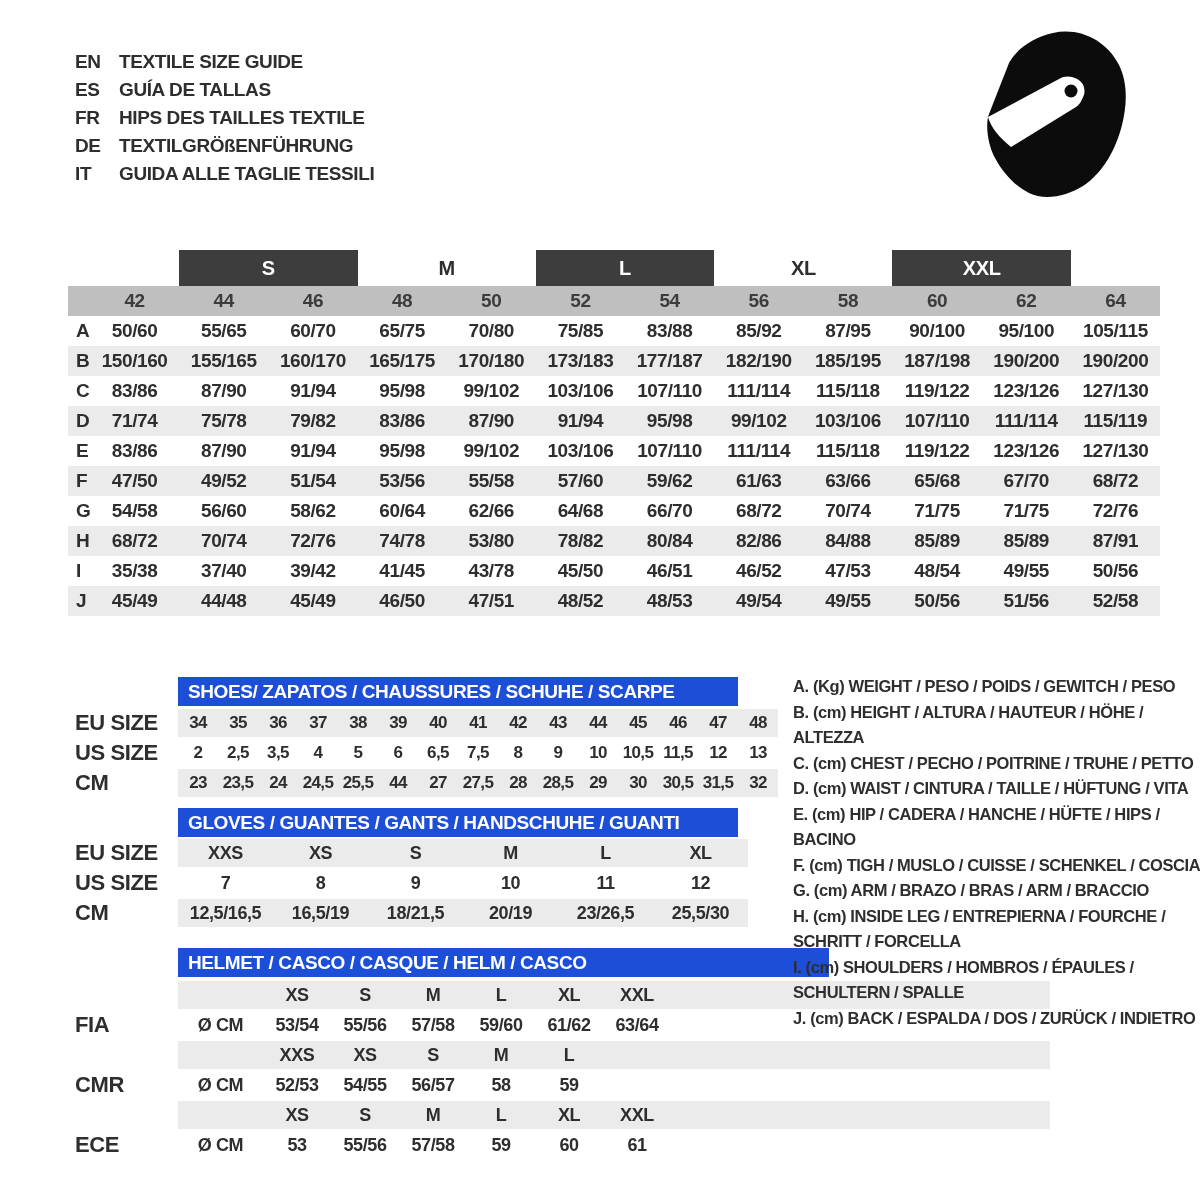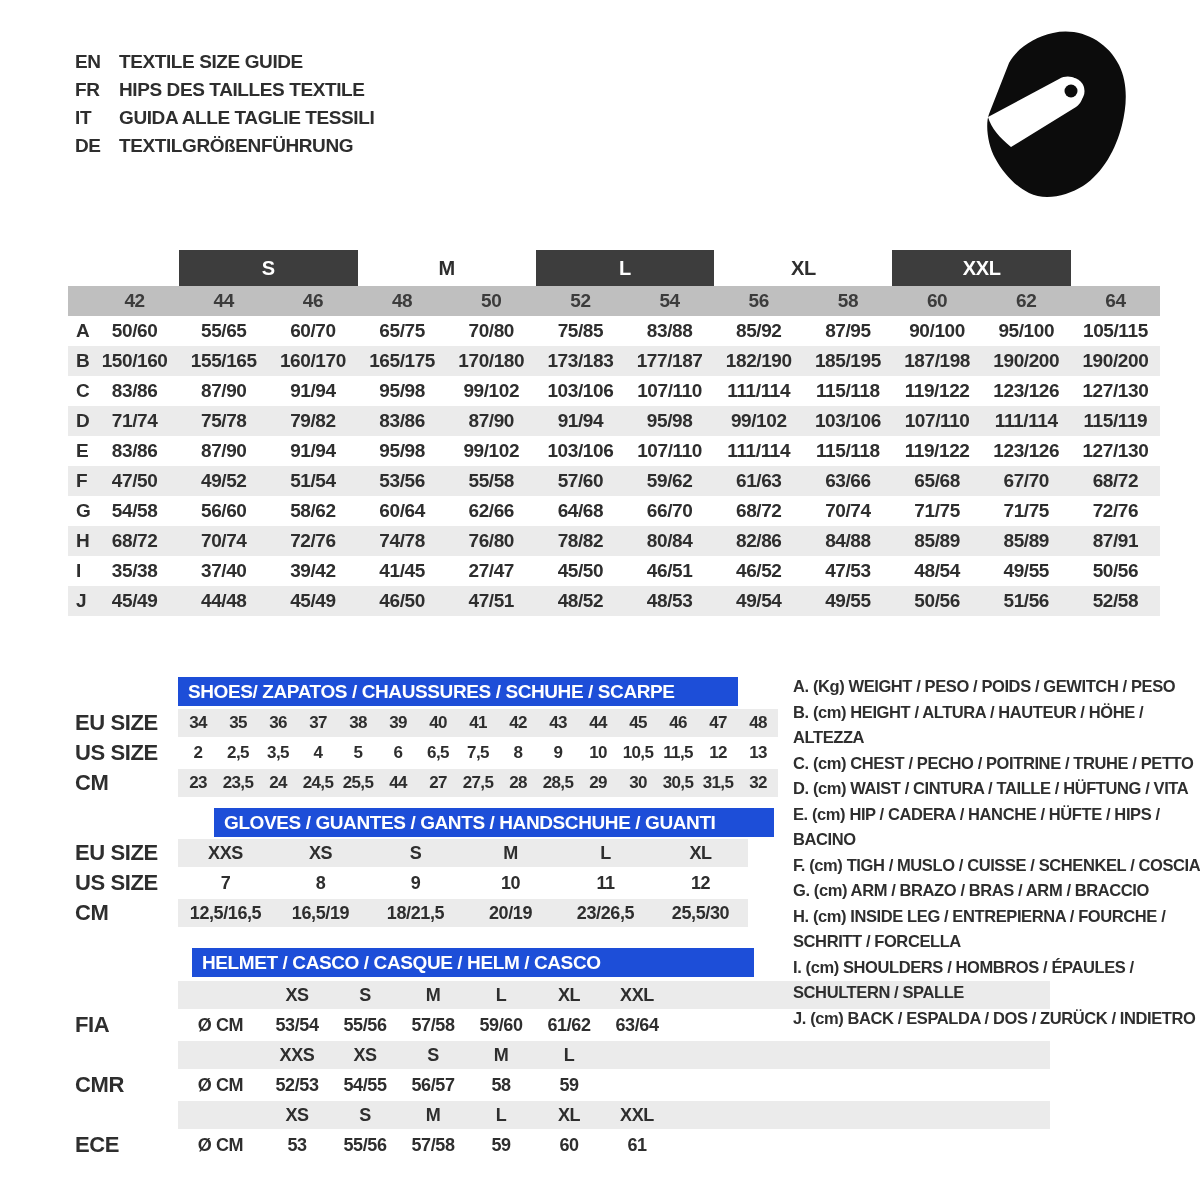--- a/index.html
+++ b/index.html
@@ -25,22 +25,22 @@
   .mrows{position:absolute;left:68px;top:316px;width:1092px;}
   .mrow{display:grid;grid-template-columns:22px repeat(12,1fr);height:30px;}
   .stripe{background:#ebebeb;}
   .cell{display:flex;align-items:center;justify-content:center;font-size:19px;white-space:nowrap;}
   .letter{justify-content:flex-start;padding-left:8px;}
 
   
   .sec-title{position:absolute;height:29px;background:#1d4ed8;color:#fff;display:flex;
     align-items:center;padding-left:10px;font-size:19px;box-sizing:border-box;}
   #shoes-title{left:178px;top:677px;width:560px;}
-  #gloves-title{left:178px;top:808px;width:560px;margin-left:36px;}
-  #helmet-title{left:192px;top:948px;width:562px;}
+  #gloves-title{left:178px;top:808px;width:560px;}
+  #helmet-title{left:178px;top:948px;width:651px;}
   .rows-block{position:absolute;left:68px;}
   #shoes-rows{top:708px;}
   #gloves-rows{top:838px;}
   #helmet-rows{top:980px;}
   .srow{display:flex;height:30px;}
   .slabel{width:110px;display:flex;align-items:center;font-size:22px;padding-left:7px;box-sizing:border-box;}
   .band{display:grid;height:28px;margin-top:1px;}
   .gray{background:#ebebeb;}
   .shoes-band{width:600px;grid-template-columns:repeat(15,1fr);}
   .shoes-band .cell{font-size:17px;letter-spacing:-0.6px;}
@@ -56,30 +56,34 @@
 <body>
 
 <div class="canvas">
 
   <div class="lang-block">
       <div class="lang-row">
         <span class="lang-code">EN</span>
         <span class="lang-label">TEXTILE SIZE GUIDE</span>
       </div>
       <div class="lang-row">
+        <span class="lang-code">ES</span>
+        <span class="lang-label">GUÍA DE TALLAS</span>
+      </div>
+      <div class="lang-row">
         <span class="lang-code">FR</span>
         <span class="lang-label">HIPS DES TAILLES TEXTILE</span>
+      </div>
+      <div class="lang-row">
+        <span class="lang-code">DE</span>
+        <span class="lang-label">TEXTILGRÖßENFÜHRUNG</span>
       </div>
       <div class="lang-row">
         <span class="lang-code">IT</span>
         <span class="lang-label">GUIDA ALLE TAGLIE TESSILI</span>
-      </div>
-      <div class="lang-row">
-        <span class="lang-code">DE</span>
-        <span class="lang-label">TEXTILGRÖßENFÜHRUNG</span>
       </div>
     </div>
 
   <svg class="helmet-logo" viewBox="0 0 160 185" aria-hidden="true">
     <path d="M78 8 C105 2 132 16 144 40 C153 58 152 80 147 100 C141 124 128 148 108 161 C92 171 70 176 54 168 C40 161 28 148 20 133 C13 120 10 100 14 89 L34 38 C43 22 60 12 78 8 Z" fill="#0c0c0c"></path>
     <path d="M13 92 L84 54 C93 49 102 52 106 60 C110 68 108 77 101 82 L36 122 C25 113 16 103 13 92 Z" fill="#ffffff"></path>
     <circle cx="96" cy="66" r="13.5" fill="#ffffff"></circle>
     <circle cx="96" cy="66" r="6.5" fill="#0c0c0c"></circle>
   </svg>
 
@@ -209,36 +213,36 @@
         <div class="cell">71/75</div>
         <div class="cell">71/75</div>
         <div class="cell">72/76</div>
       </div>
       <div class="mrow stripe">
         <div class="cell letter">H</div>
         <div class="cell">68/72</div>
         <div class="cell">70/74</div>
         <div class="cell">72/76</div>
         <div class="cell">74/78</div>
-        <div class="cell">76/80</div>
+        <div class="cell">53/80</div>
         <div class="cell">78/82</div>
         <div class="cell">80/84</div>
         <div class="cell">82/86</div>
         <div class="cell">84/88</div>
         <div class="cell">85/89</div>
         <div class="cell">85/89</div>
         <div class="cell">87/91</div>
       </div>
       <div class="mrow">
         <div class="cell letter">I</div>
         <div class="cell">35/38</div>
         <div class="cell">37/40</div>
         <div class="cell">39/42</div>
         <div class="cell">41/45</div>
-        <div class="cell">27/47</div>
+        <div class="cell">43/78</div>
         <div class="cell">45/50</div>
         <div class="cell">46/51</div>
         <div class="cell">46/52</div>
         <div class="cell">47/53</div>
         <div class="cell">48/54</div>
         <div class="cell">49/55</div>
         <div class="cell">50/56</div>
       </div>
       <div class="mrow stripe">
         <div class="cell letter">J</div>

